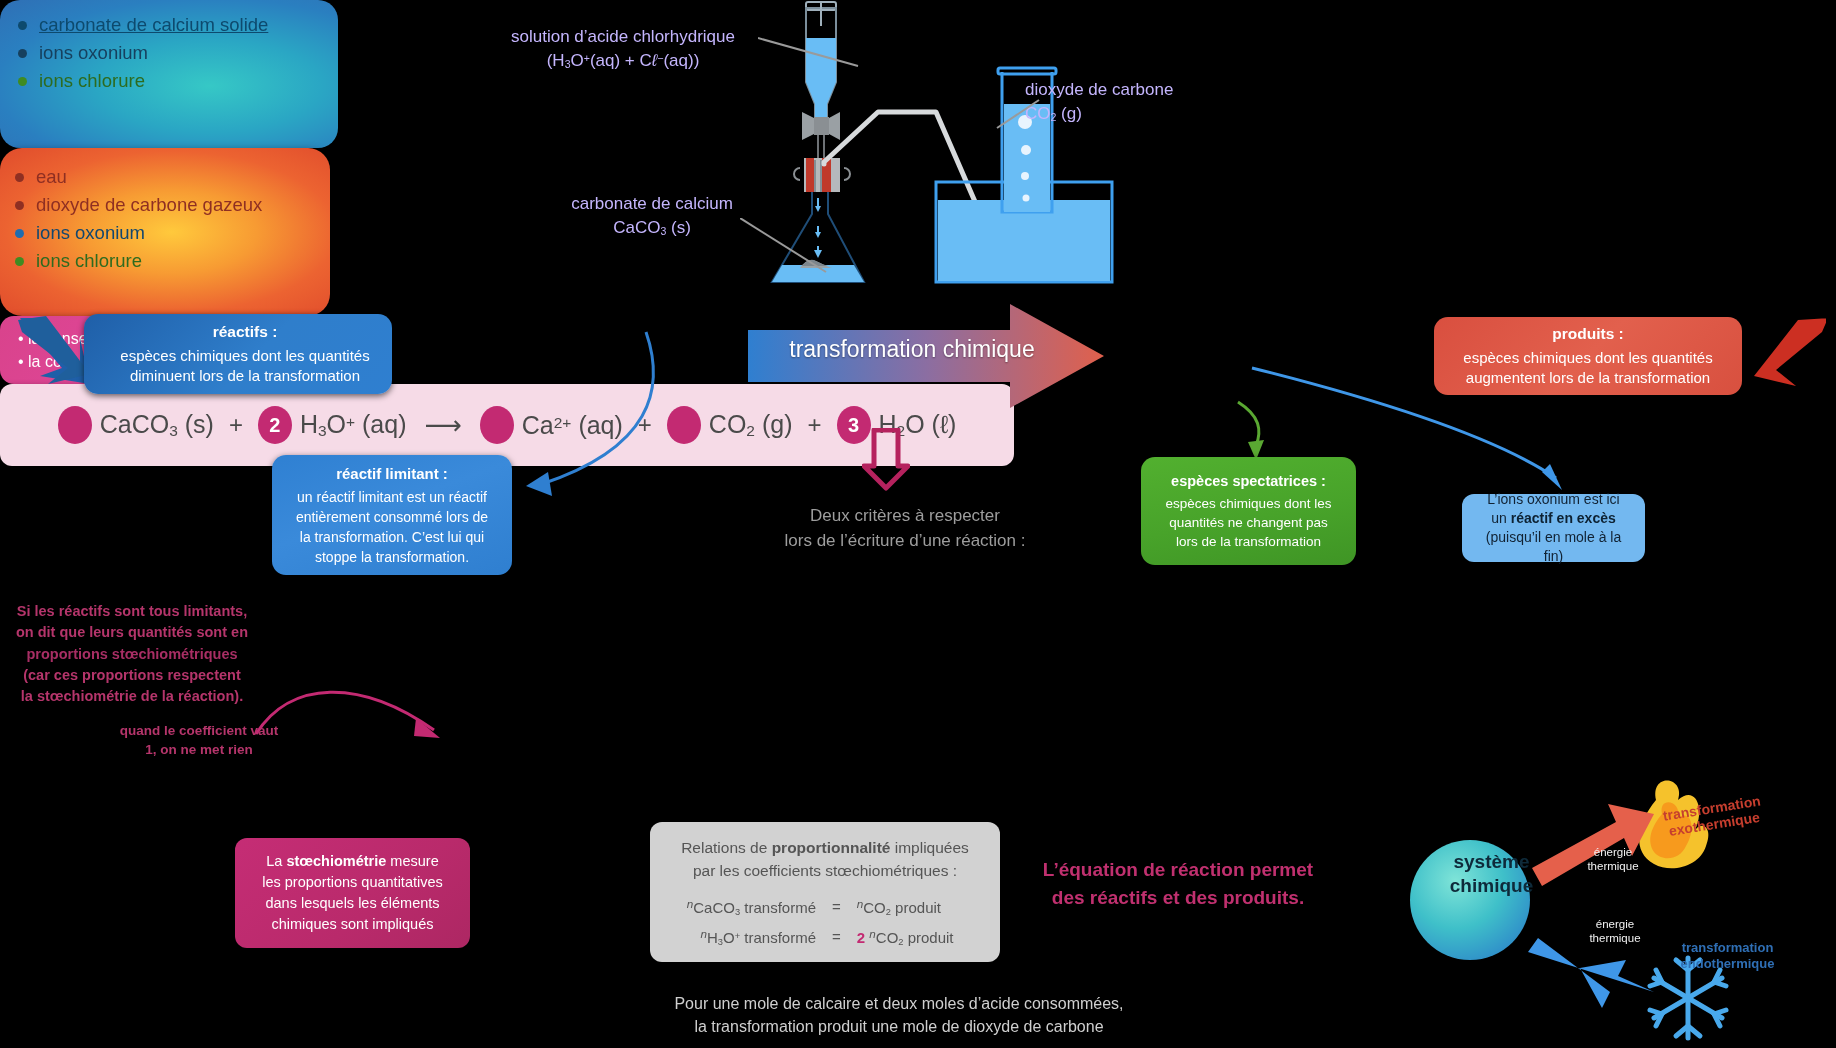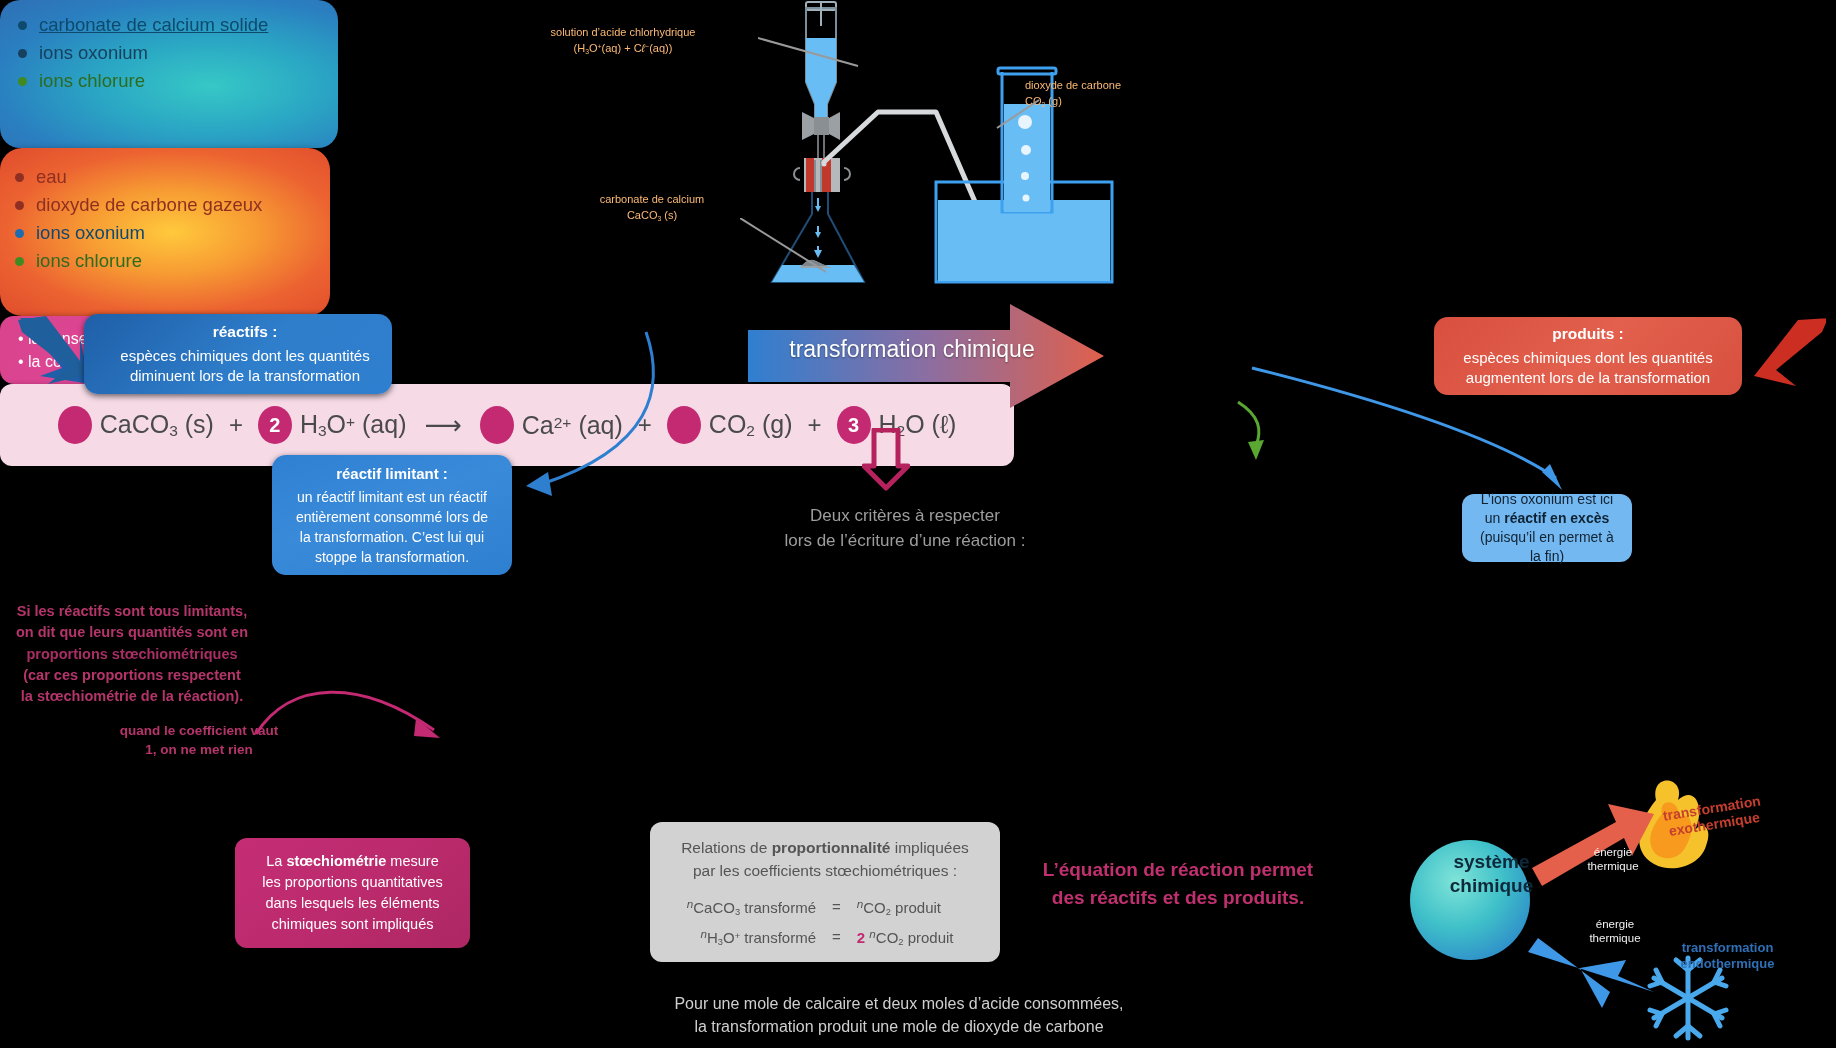--- a/index.html
+++ b/index.html
@@ -94,21 +94,21 @@
   #spectatrices-box {
     left: 1141px; top: 457px; width: 215px; height: 108px;
     font-size: 13.5px; line-height: 1.4;
     background: linear-gradient(170deg,#52b02f 0%, #48a32a 55%, #3f9525 100%);
     box-shadow: 0 2px 6px rgba(0,0,0,.6);
   }
   #spectatrices-box .ttl { font-size: 14.5px; }
 
   
   #exces-box {
-    left: 1462px; top: 494px; width: 170px; height: 68px;
+    left: 1462px; top: 494px; width: 183px; height: 68px;
     font-size: 14px; line-height: 1.35;
     color: #123;
     background: #73b8f0;
     border-radius: 12px;
     box-shadow: 0 2px 6px rgba(0,0,0,.6);
   }
   #exces-box b { color:#0d2233; }
 
   
   #stoechio-note {
@@ -210,21 +210,21 @@
   #energie-top { left: 1578px; top: 845px; width: 70px; text-align:center;
       color:#f1f1f1; font-size: 11.5px; line-height:1.25; }
   #energie-bot { left: 1580px; top: 917px; width: 70px; text-align:center;
       color:#f1f1f1; font-size: 11.5px; line-height:1.25; }
   #exo-label { left: 1648px; top: 800px; width: 130px; text-align:center;
       color:#c63e2e; font-size: 14px; font-weight:bold; transform: rotate(-9deg); }
   #endo-label { left: 1655px; top: 940px; width: 145px; text-align:center;
       color:#2f6fb5; font-size: 13px; font-weight:bold; line-height:1.2; }
 
   
-  .cap { position:absolute; color:#fdba74; font-size:11px; line-height:1.42; }
+  .cap { position:absolute; color:#c4b5fd; font-size:17px; line-height:1.42; }
   #cap-acide { left: 488px; top: 25px; width: 270px; text-align:center; }
   #cap-co2   { left: 1025px; top: 78px; width: 190px; text-align:left; }
   #cap-caco3 { left: 552px; top: 192px; width: 200px; text-align:center; }
 </style>
 </head>
 <body>
 
 <div id="stage">
 
   <svg class="abs" style="left:760px; top:0px;" width="500" height="290">
@@ -392,32 +392,38 @@
     <div>entièrement consommé lors de</div>
     <div>la transformation. C’est lui qui</div>
     <div>stoppe la transformation.</div>
   </div>
 
   <svg class="abs" style="left:1232px; top:398px;" width="60" height="66">
     <path d="M6 4 C28 18, 30 32, 24 48" fill="none" stroke="#5aa832" stroke-width="3"></path>
     <polygon points="16,44 24,62 32,42" fill="#5aa832"></polygon>
   </svg>
 
+  <div class="box" id="spectatrices-box">
+    <div class="ttl">espèces spectatrices :</div>
+    <div>espèces chimiques dont les</div>
+    <div>quantités ne changent pas</div>
+    <div>lors de la transformation</div>
+  </div>
 
   <svg class="abs" style="left:1250px; top:360px;" width="330" height="140">
     <path d="M2 8 C130 40, 244 76, 306 118" fill="none" stroke="#3f97e8" stroke-width="3"></path>
     <polygon points="292,112 312,130 300,104" fill="#3f97e8"></polygon>
   </svg>
 
   <div class="box" id="exces-box">
     <div>L’ions oxonium est ici</div>
     <div>
       <span>un </span><b>réactif en excès</b>
     </div>
-    <div>(puisqu’il en permet à la fin)</div>
+    <div>(puisqu’il en mole à la fin)</div>
   </div>
 
   <div class="abs" id="stoechio-note">
     <div>Si les réactifs sont tous limitants,</div>
     <div>on dit que leurs quantités sont en</div>
     <div class="hl">proportions stœchiométriques</div>
     <div>(car ces proportions respectent</div>
     <div>la stœchiométrie de la réaction).</div>
   </div>
 

